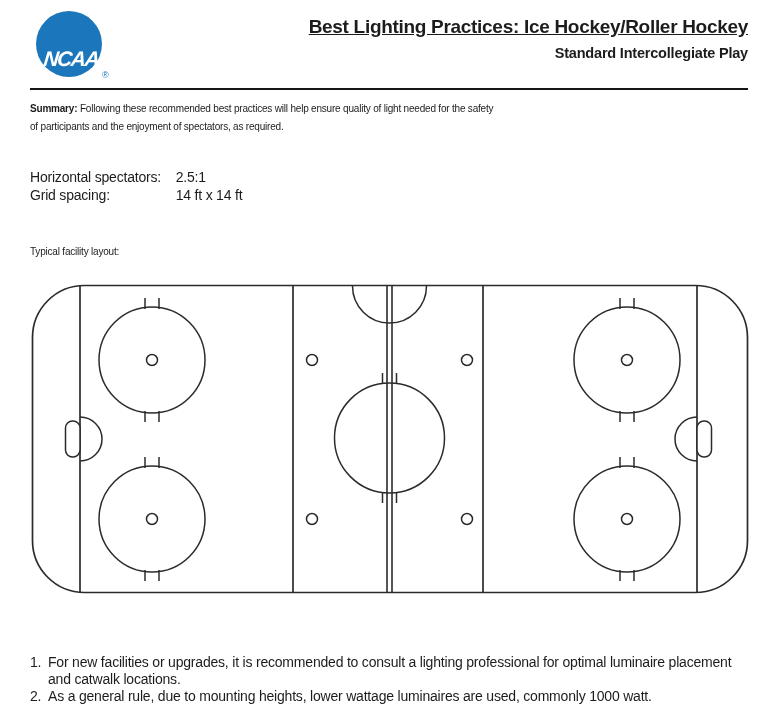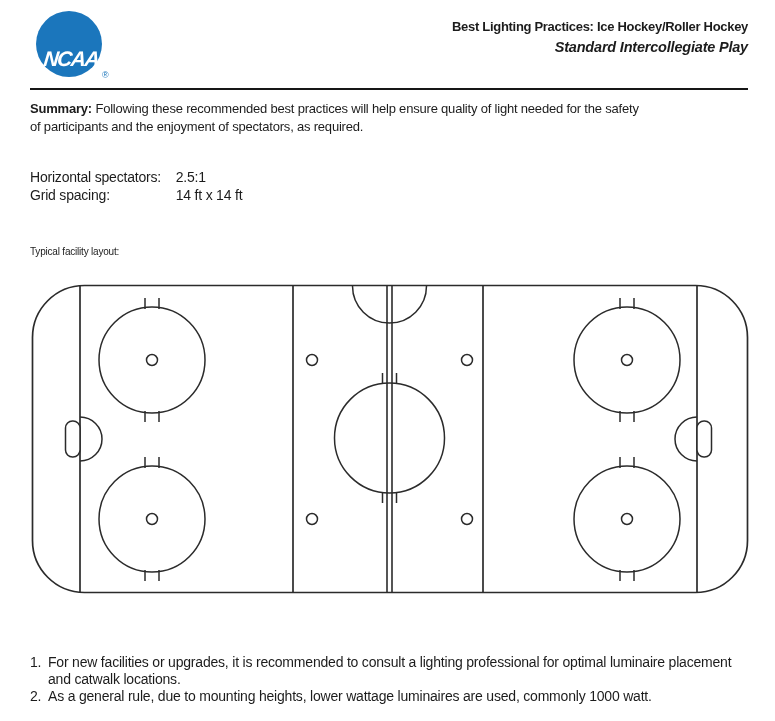--- a/index.html
+++ b/index.html
@@ -26,36 +26,36 @@
     transform: skewX(-6deg);
   }
   .logo-reg {
     position: absolute; left: 69px; top: 60px;
     color: #1b76bc; font-size: 9px; font-style: normal;
   }
 
   
   .titleblock { position: absolute; top: 17px; right: 27px; text-align: right; }
   .title {
-    font-size: 13px; font-weight: bold; letter-spacing: -0.3px; line-height: 20px;
+    font-size: 19px; font-weight: bold; letter-spacing: -0.3px; line-height: 20px; text-decoration: underline;
   }
   .subtitle {
-    font-size: 14.5px; font-weight: bold; font-style: italic;
-    letter-spacing: -0.2px; margin-top: 2px;
+    font-size: 14.5px; font-weight: bold; 
+    letter-spacing: -0.2px; margin-top: 8px;
   }
 
   .rule {
     position: absolute; left: 30px; top: 88px; width: 718px; height: 2px;
     background: #161616;
   }
 
   
   .summary {
     position: absolute; left: 30px; top: 100px; width: 730px;
-    font-size: 13px; line-height: 17.5px;
+    font-size: 10px; line-height: 17.5px;
   }
   .summary b { letter-spacing: -0.2px; }
 
   .specs { position: absolute; left: 30px; top: 169px; font-size: 14px; line-height: 17.5px; }
   .spec-label { display: inline-block; width: 142px; }
 
   .layout-label { position: absolute; left: 30px; top: 246px; font-size: 10px; }
 
   .rink-wrap { position: absolute; left: 31px; top: 284px; width: 718px; height: 310px; }
   .rink-wrap svg { display: block; }

